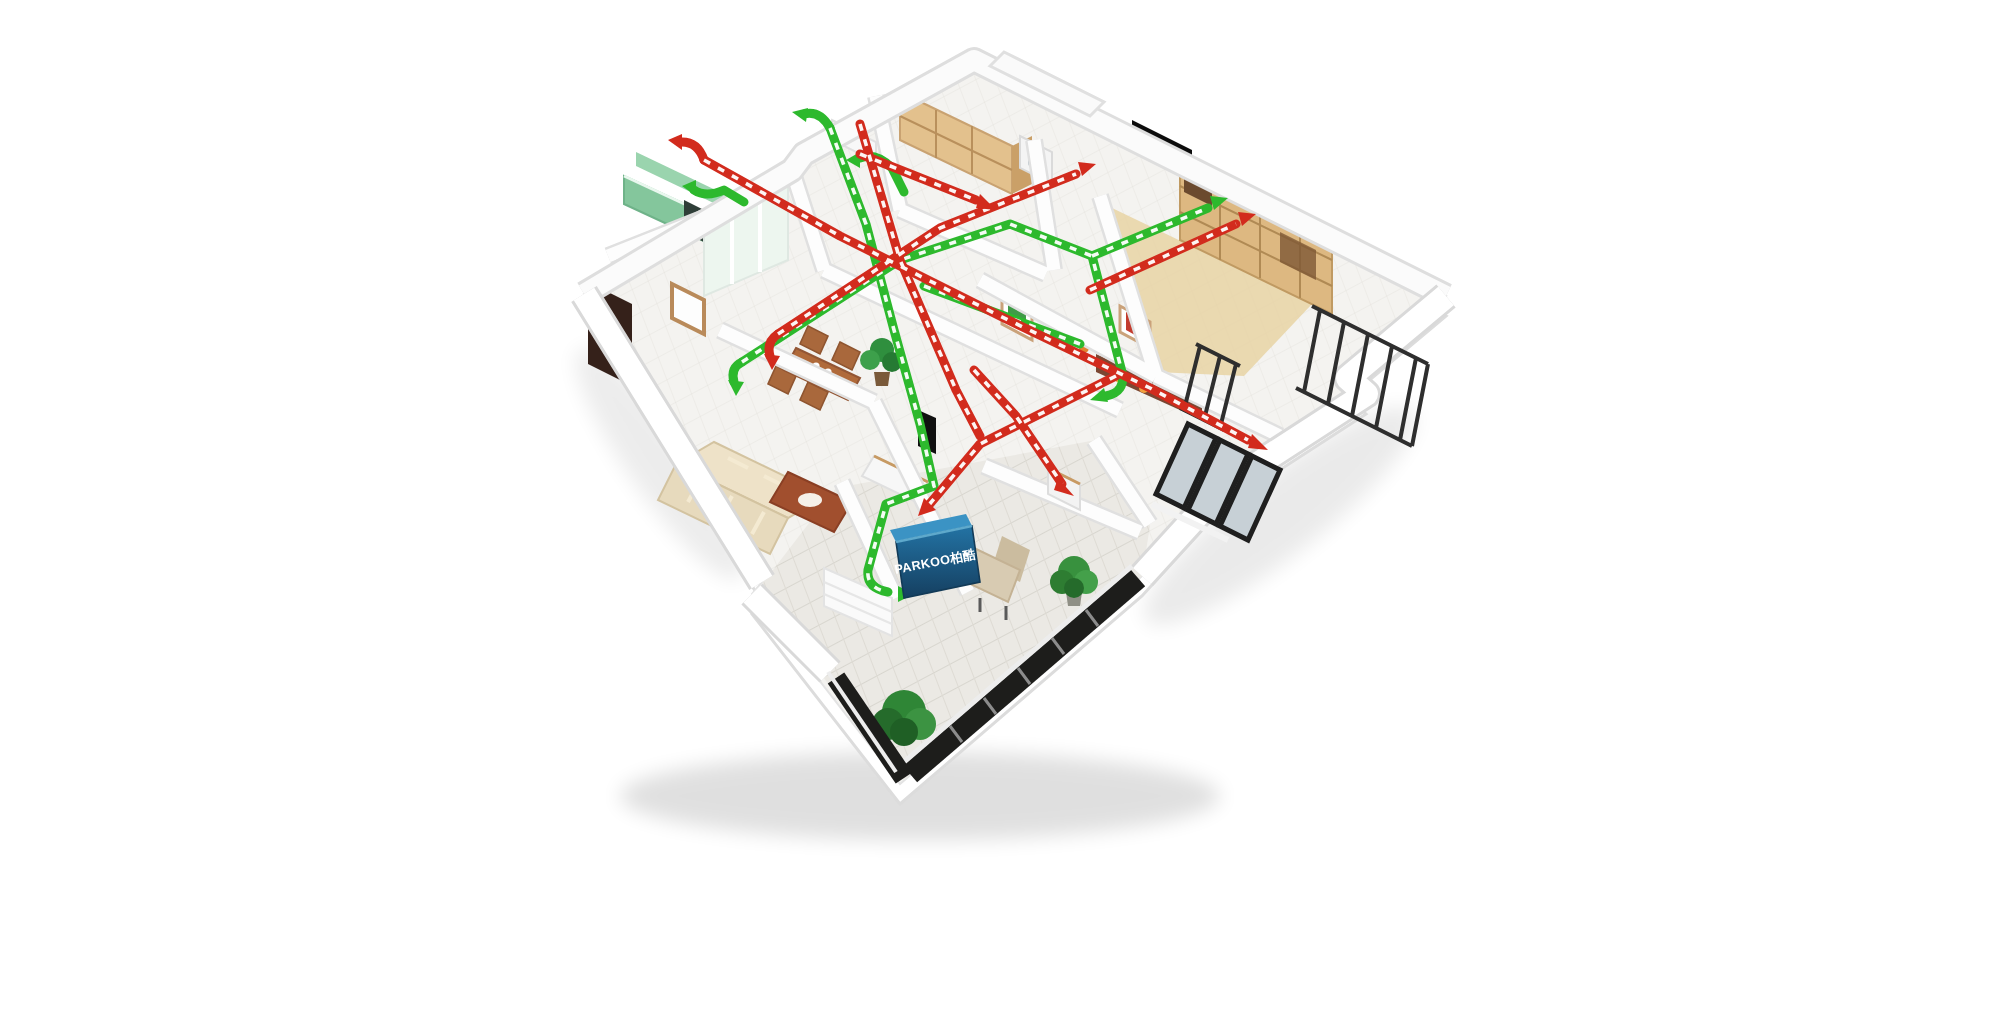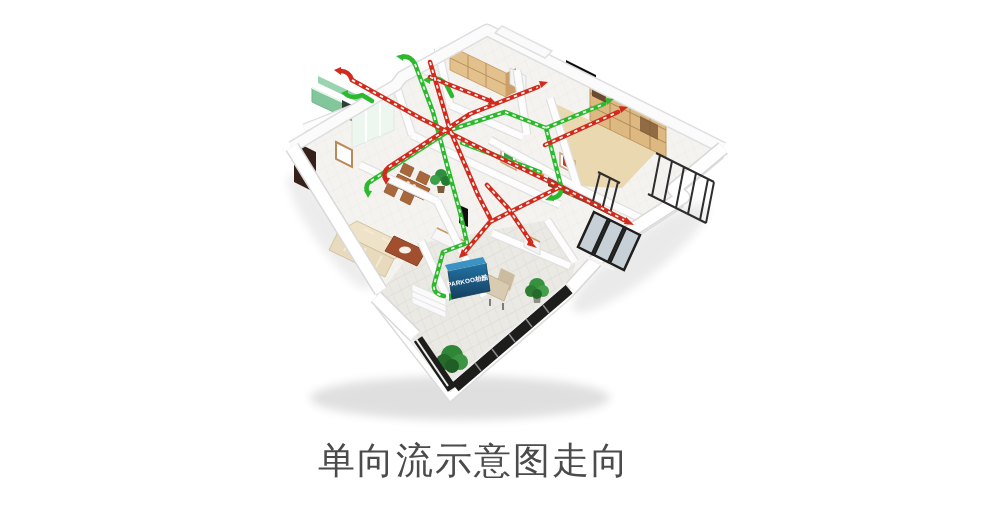--- a/index.html
+++ b/index.html
@@ -268,14 +268,13 @@
   </g>
 
   <g>
     <polygon points="448,271 486,263 483,257 445,265" fill="#3b93c4"></polygon>
     <polygon points="448,271 486,263 490,291 452,299" fill="url(#ufg)" stroke="#123a57" stroke-width="0.8"></polygon>
     <line x1="448" y1="271" x2="486" y2="263" stroke="#5ea9cc" stroke-width="1.2"></line>
     <text x="468" y="283" transform="rotate(-11 468 283)" text-anchor="middle" font-size="6.3" fill="#ffffff" font-weight="bold" letter-spacing="0.2">PARKOO柏酷</text>
   </g>
 </svg>
 
-<div class="caption">单向流示意图走向</div>
 </div>
 
 </body></html>

